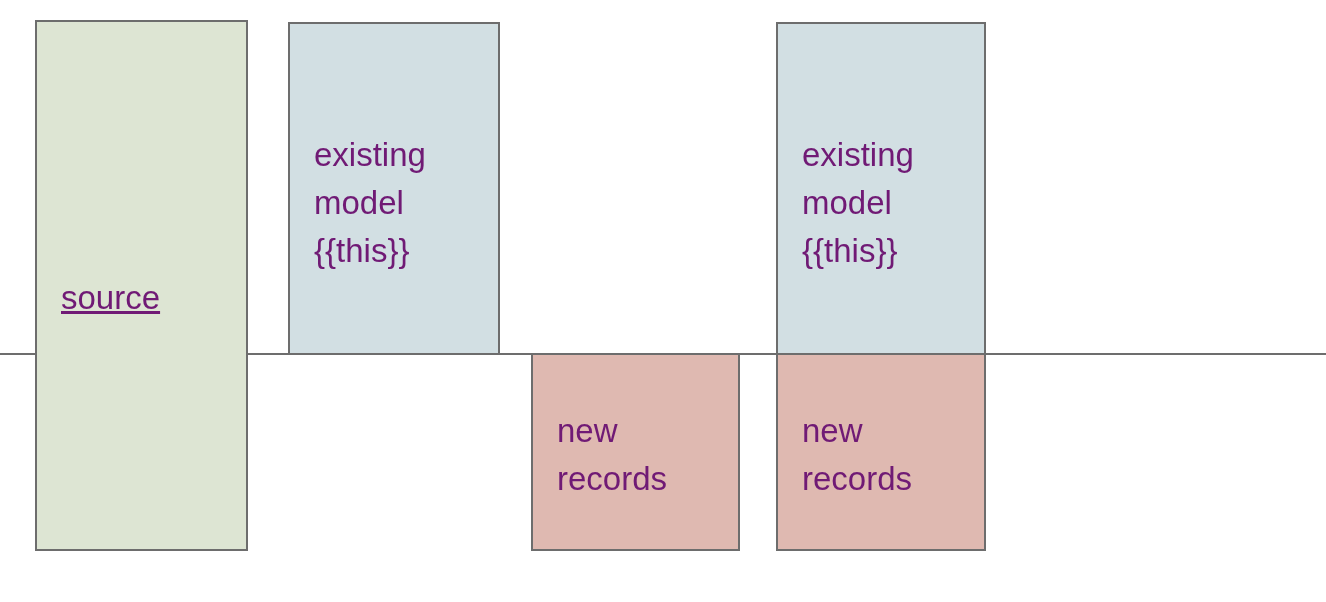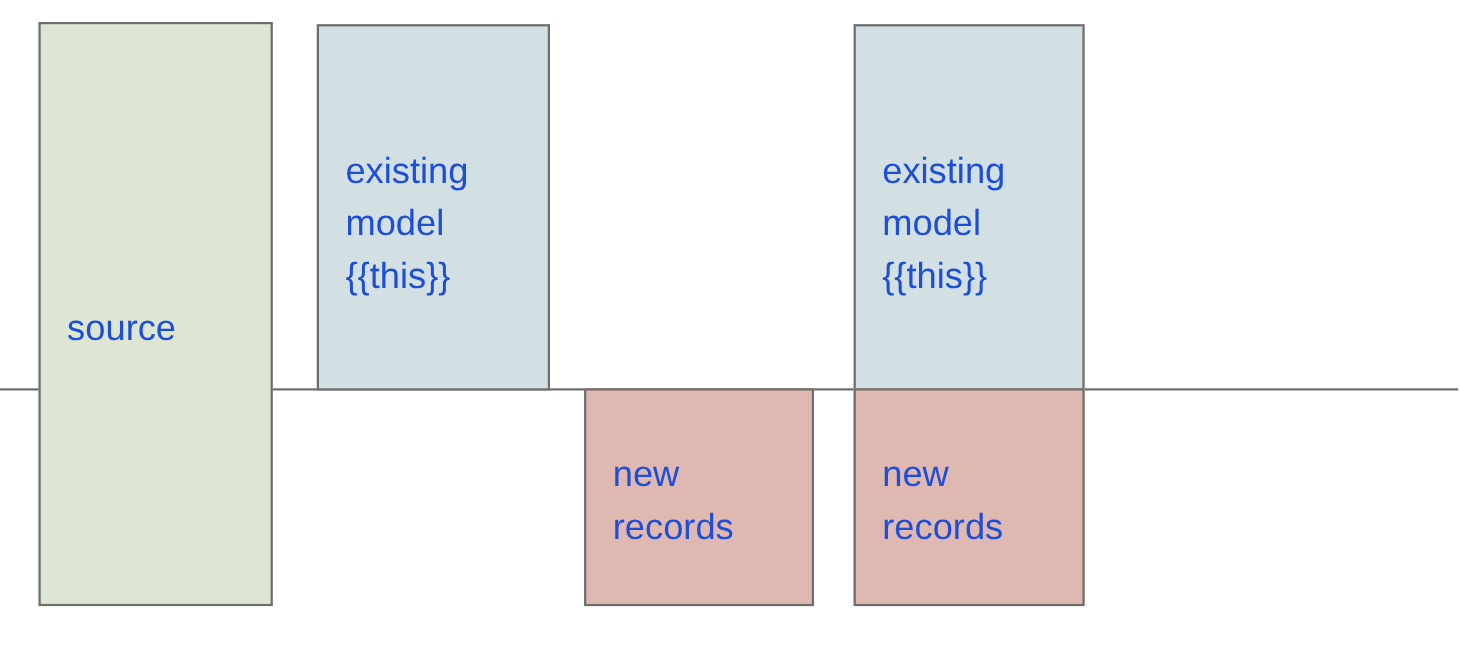--- a/index.html
+++ b/index.html
@@ -29,41 +29,41 @@
     height: 0;
     border-top: 2px solid #6d6d6d;
     top: 353px;
   }
 
   
   .box {
     position: absolute;
     box-sizing: border-box;
     border: 2px solid #6d6d6d;
-    color: #1d4ed8;
+    color: #701a75;
     font-size: 33px;
     line-height: 48px;
     white-space: pre-line;
     overflow: hidden;
   }
 
   .box .label {
     position: absolute;
     left: 24px;
     display: block;
   }
 
   
   #box-source {
     left: 35px;  top: 20px;
     width: 213px; height: 531px;
     background: #dde5d3;
     z-index: 3;
   }
-  #box-source .label { top: 252px; }
+  #box-source .label { top: 252px; text-decoration: underline; }
 
   #box-existing-model-1 {
     left: 288px; top: 22px;
     width: 212px; height: 333px;
     background: #d2dfe3;
     z-index: 3;
   }
   #box-existing-model-1 .label { top: 107px; }
 
   #box-new-records-1 {

